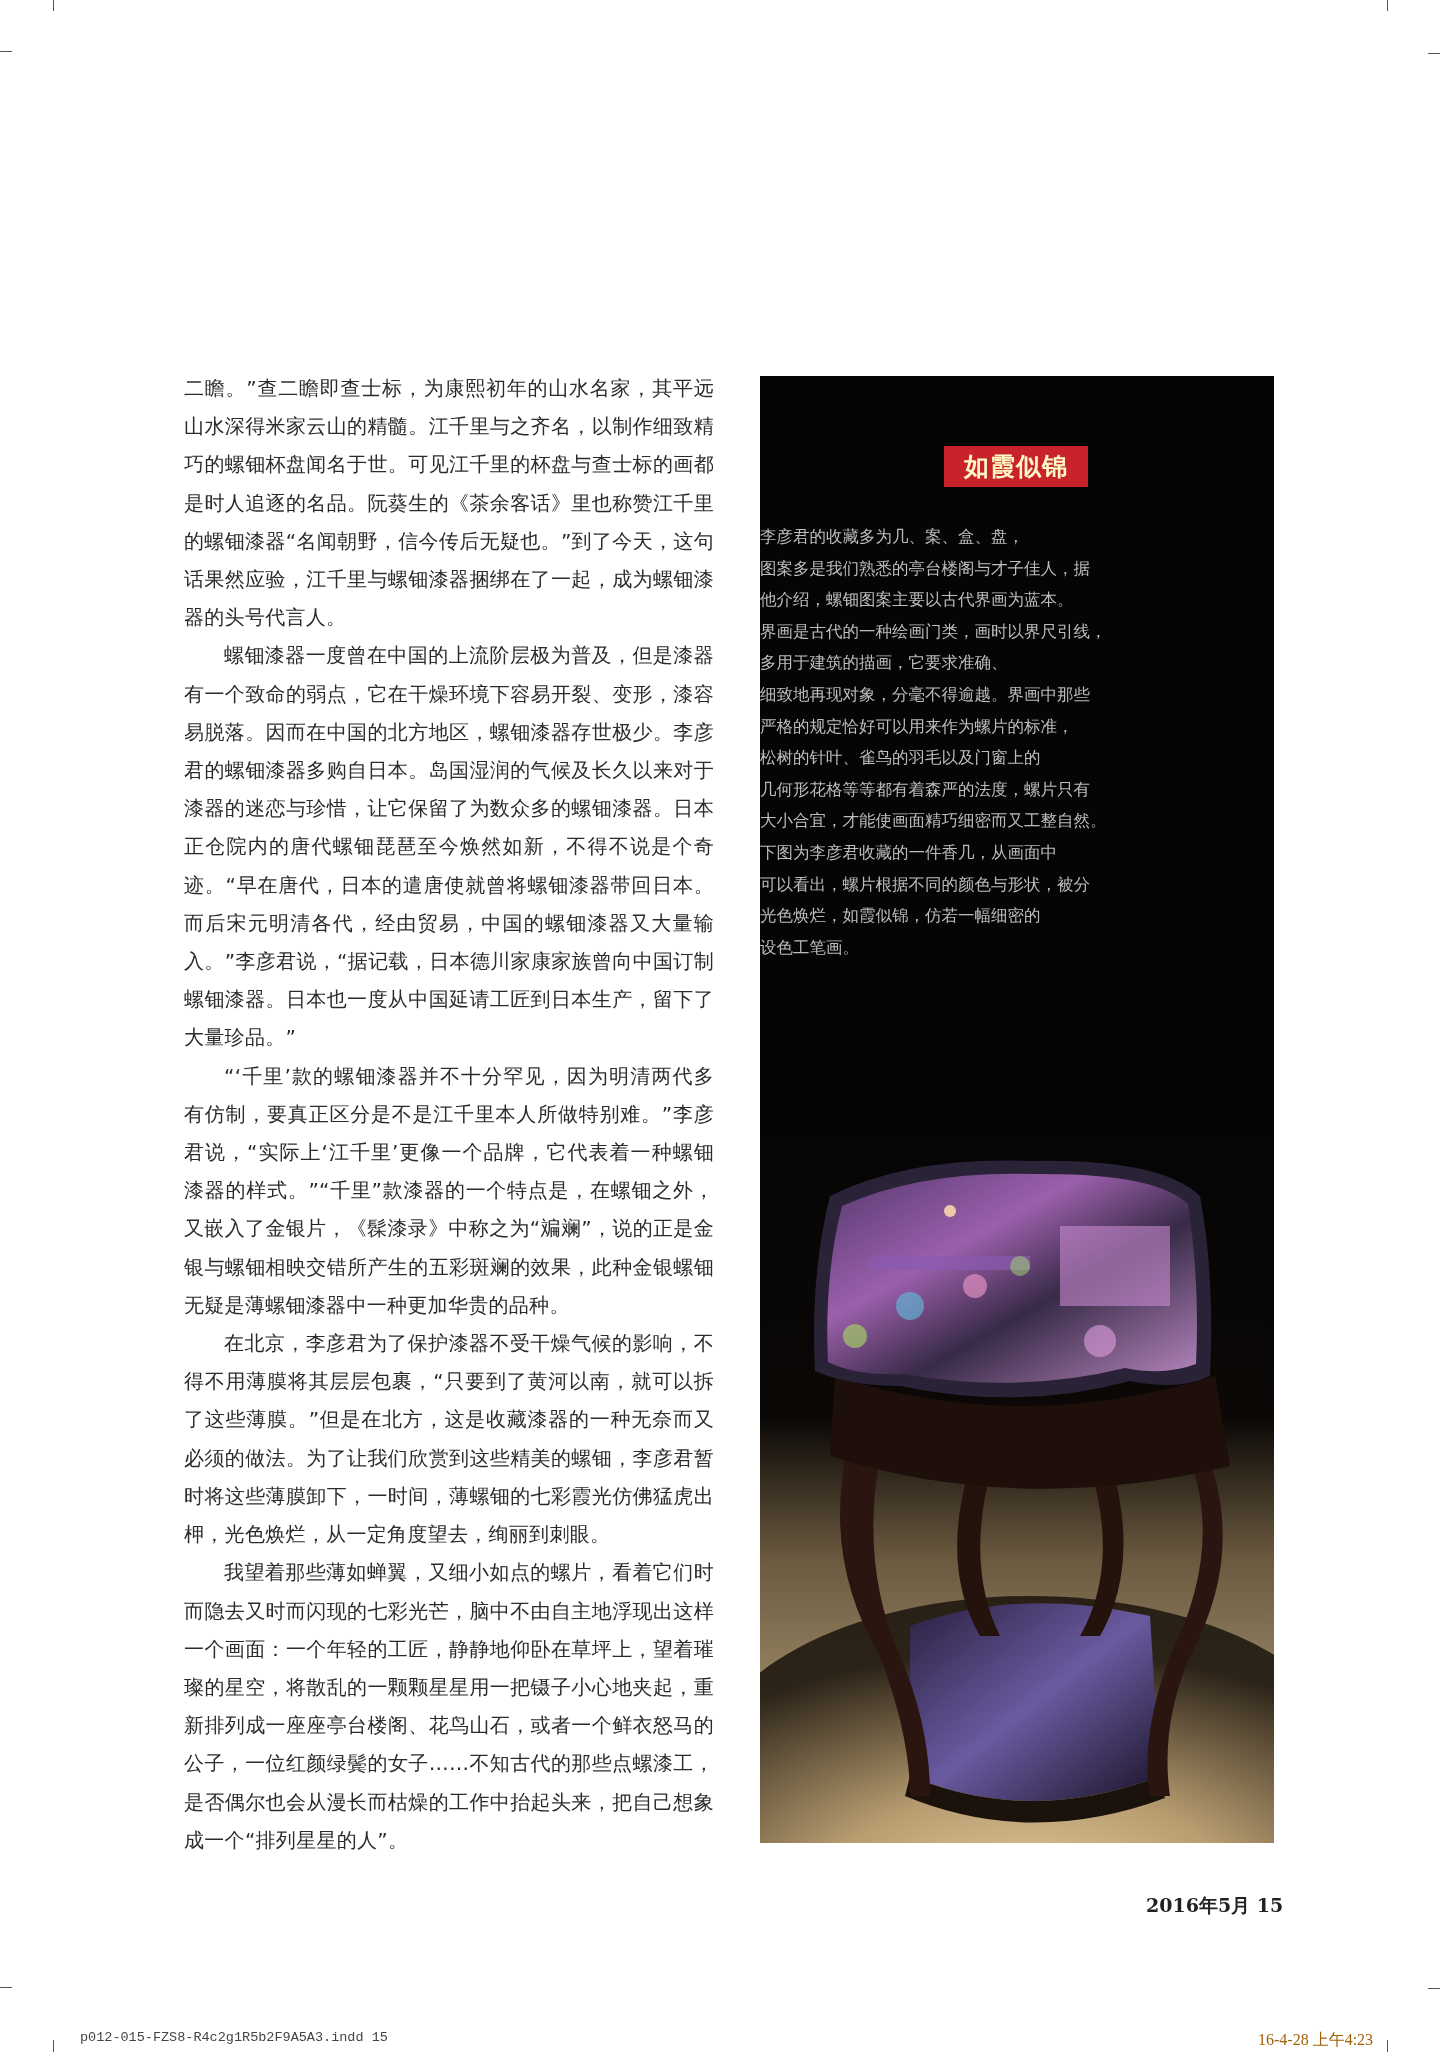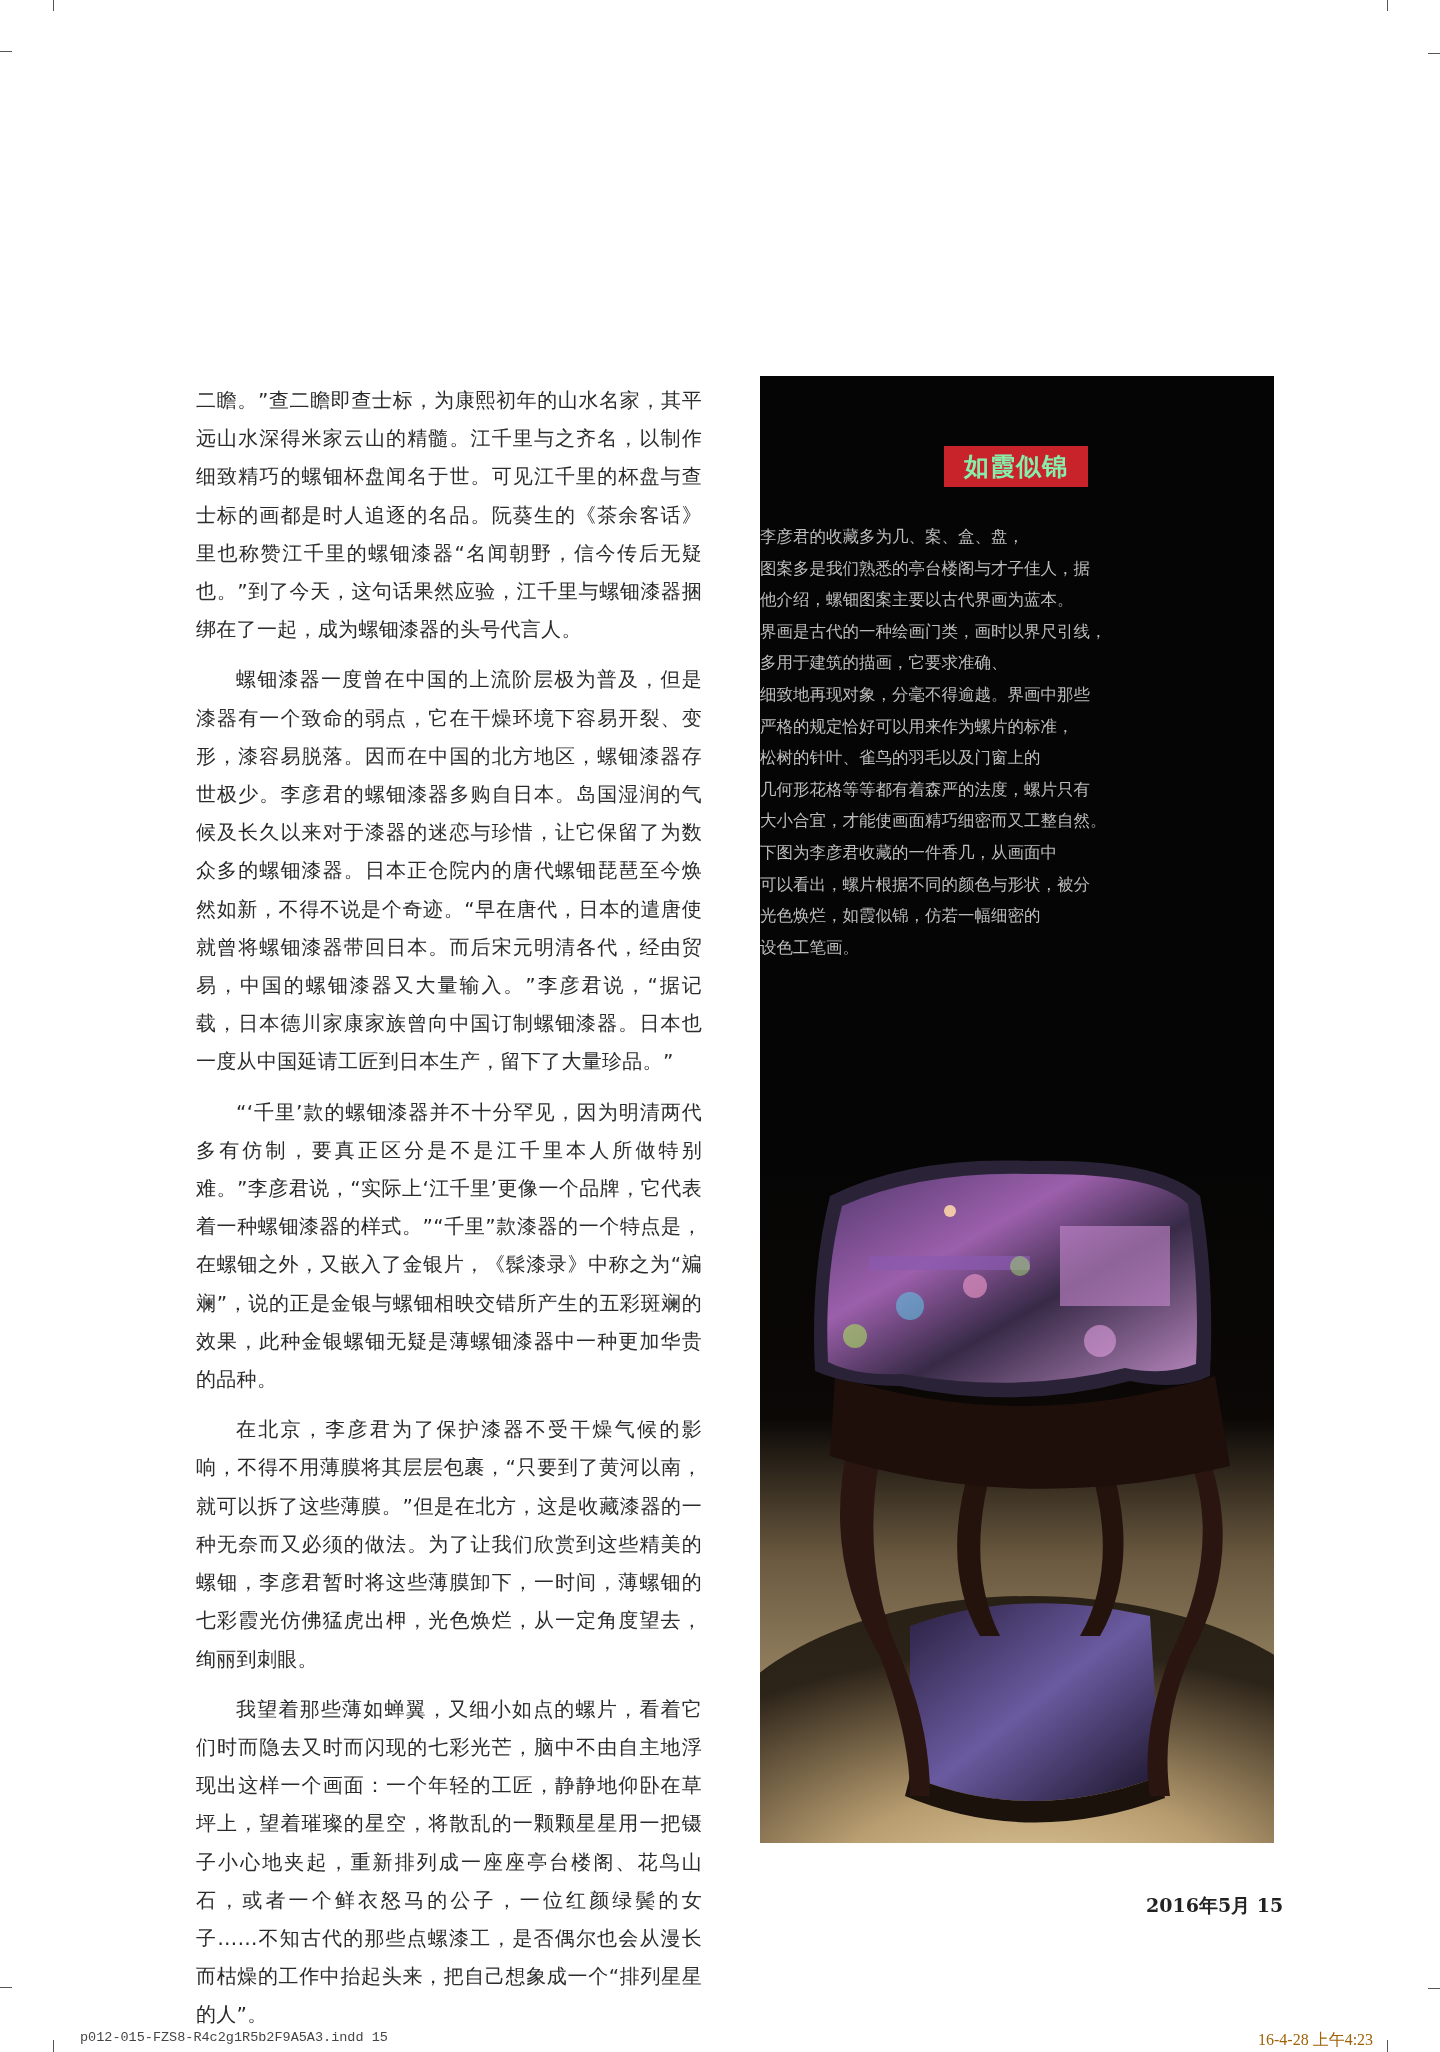--- a/index.html
+++ b/index.html
@@ -1,25 +1,25 @@
 <!DOCTYPE html>
 <html><head>
 <meta charset="utf-8">
 <style>
   html, body { margin:0; padding:0; background:#ffffff; }
   body { width:1440px; height:2052px; position:relative; overflow:hidden;
          font-family:"DejaVu Sans", "Liberation Sans", sans-serif; color:#2a2a2a; }
   .crop { position:absolute; background:#555; }
   .main-col { position:absolute; left:184px; top:369px; width:530px; }
-  .main-col p { margin:12px; font-size:20px; line-height:38.2px; letter-spacing:0.3px;
+  .main-col p { margin:0; font-size:20px; line-height:38.2px; letter-spacing:0.3px;
                 text-align:justify; text-justify:inter-character; color:#2b2b2b; }
   .main-col p.indent { text-indent:40px; }
   .panel { position:absolute; left:760px; top:376px; width:514px; height:1467px; background:#050505; overflow:hidden; }
   .badge { position:absolute; left:184px; top:70px; width:144px; height:41px; background:#c8232b;
-           color:#86efac; font-family:"DejaVu Serif", "Liberation Serif", serif; font-weight:bold;
+           color:#fef9c3; font-family:"DejaVu Serif", "Liberation Serif", serif; font-weight:bold;
            font-size:25px; line-height:41px; text-align:center; letter-spacing:1px; }
   .panel-text { position:absolute; left:0; top:145px; width:514px; text-align:left; }
   .panel-text div { font-size:16.5px; line-height:31.6px; color:#bdbdbd; white-space:nowrap; }
   .photo { position:absolute; left:0; top:760px; width:514px; height:707px; overflow:hidden; }
   .folio { position:absolute; left:1146px; top:1893px; font-family:"DejaVu Serif","Liberation Serif",serif;
            font-weight:bold; font-size:19px; color:#222; }
   .slug-left { position:absolute; left:80px; top:2030px; font-family:Liberation Mono, monospace;
                font-size:13.5px; color:#444; }
   .slug-right { position:absolute; left:1258px; top:2030px; font-family:"Liberation Serif","DejaVu Serif",serif;
                 font-size:16px; color:#a16207; }

